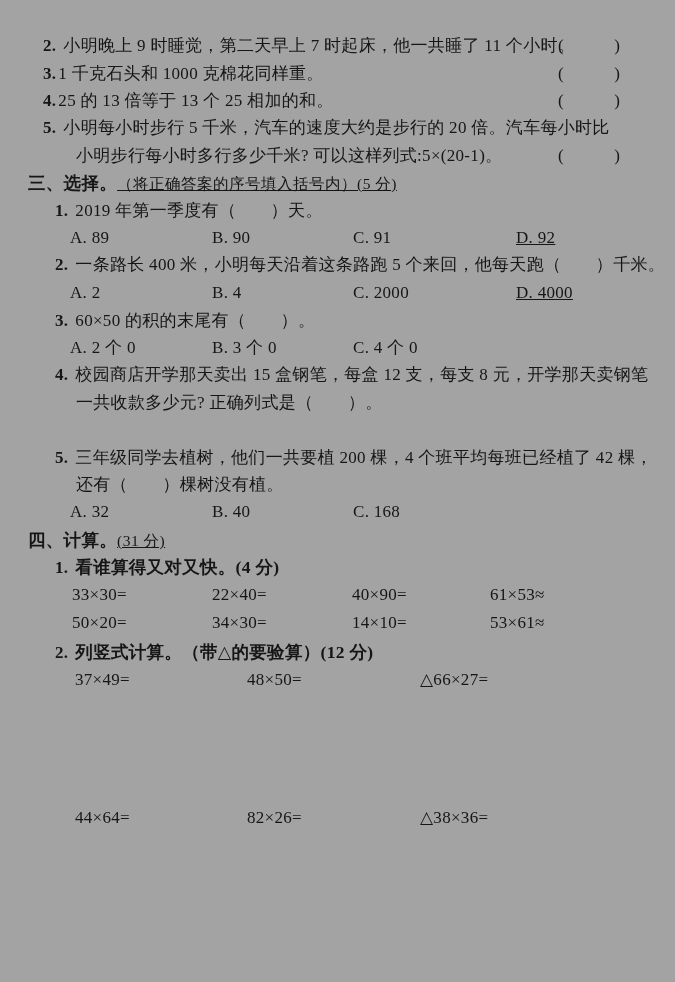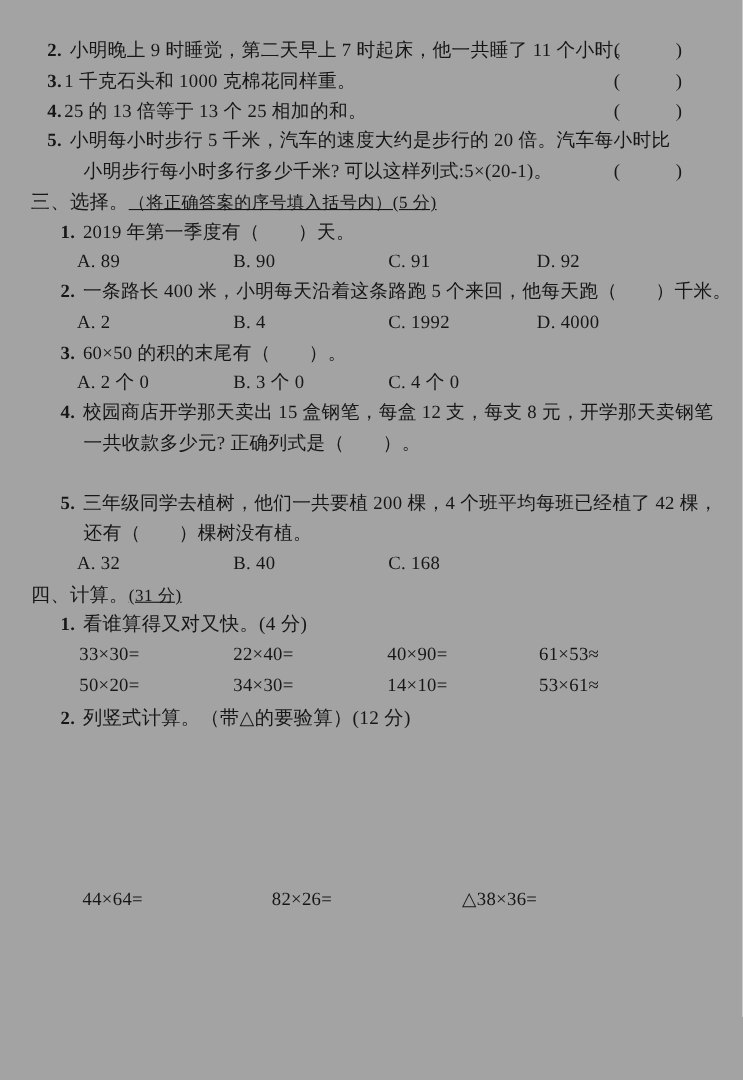--- a/index.html
+++ b/index.html
@@ -18,31 +18,31 @@
     font-size:17px;line-height:22px;
     white-space:nowrap;
     letter-spacing:0.3px;
   }
   .ind-judg{padding-left:43px;}   
   .ind-cont{padding-left:76px;}   
   .ind-sec{padding-left:28px;}    
   .ind-q{padding-left:55px;}      
   .num{font-weight:bold;margin-right:7px;}
   .num.tight{margin-right:2px;}
-  .hdr{font-weight:normal;font-size:17.5px;}
+  .hdr{font-weight:bold;font-size:17.5px;}
   .kai{font-size:15.5px;letter-spacing:0.5px;text-decoration:underline;}
   .bracket{
     position:absolute;left:558px;width:62px;
     display:flex;justify-content:space-between;
     font-size:17px;line-height:22px;
   }
   .row{position:absolute;left:0;width:582px;height:22px;font-size:17px;line-height:22px;}
   .cell{position:absolute;white-space:nowrap;letter-spacing:0.3px;}
   
-  .ca{left:70px;}  .cb{left:212px;} .cc{left:353px;} .cd{left:488px;}
+  .ca{left:70px;}  .cb{left:212px;} .cc{left:353px;} .cd{left:516px;text-decoration:underline;}
   
   .k1{left:72px;}  .k2{left:212px;} .k3{left:352px;} .k4{left:490px;}
   
   .m1{left:75px;}  .m2{left:247px;} .m3{left:420px;}
 </style>
 </head>
 <body>
 
 <div class="page">
 
@@ -94,21 +94,21 @@
     <span class="cell cc">C. 91</span>
     <span class="cell cd">D. 92</span>
   </div>
 
   <div class="line ind-q" style="top:254px">
     <span class="num">2.</span><span>一条路长 400 米，小明每天沿着这条路跑 5 个来回，他每天跑（　　）千米。</span>
   </div>
   <div class="row" style="top:282px">
     <span class="cell ca">A. 2</span>
     <span class="cell cb">B. 4</span>
-    <span class="cell cc">C. 1992</span>
+    <span class="cell cc">C. 2000</span>
     <span class="cell cd">D. 4000</span>
   </div>
 
   <div class="line ind-q" style="top:310px">
     <span class="num">3.</span><span>60×50 的积的末尾有（　　）。</span>
   </div>
   <div class="row" style="top:337px">
     <span class="cell ca">A. 2 个 0</span>
     <span class="cell cb">B. 3 个 0</span>
     <span class="cell cc">C. 4 个 0</span>
@@ -149,20 +149,25 @@
   <div class="row" style="top:612px">
     <span class="cell k1">50×20=</span>
     <span class="cell k2">34×30=</span>
     <span class="cell k3">14×10=</span>
     <span class="cell k4">53×61≈</span>
   </div>
 
   <div class="line ind-q" style="top:641px">
     <span class="num">2.</span><span class="hdr">列竖式计算。（带△的要验算）(12 分)</span>
   </div>
+  <div class="row" style="top:669px">
+    <span class="cell m1">37×49=</span>
+    <span class="cell m2">48×50=</span>
+    <span class="cell m3">△66×27=</span>
+  </div>
 
   <div class="row" style="top:807px">
     <span class="cell m1">44×64=</span>
     <span class="cell m2">82×26=</span>
     <span class="cell m3">△38×36=</span>
   </div>
 
 </div>
 
 </body></html>

